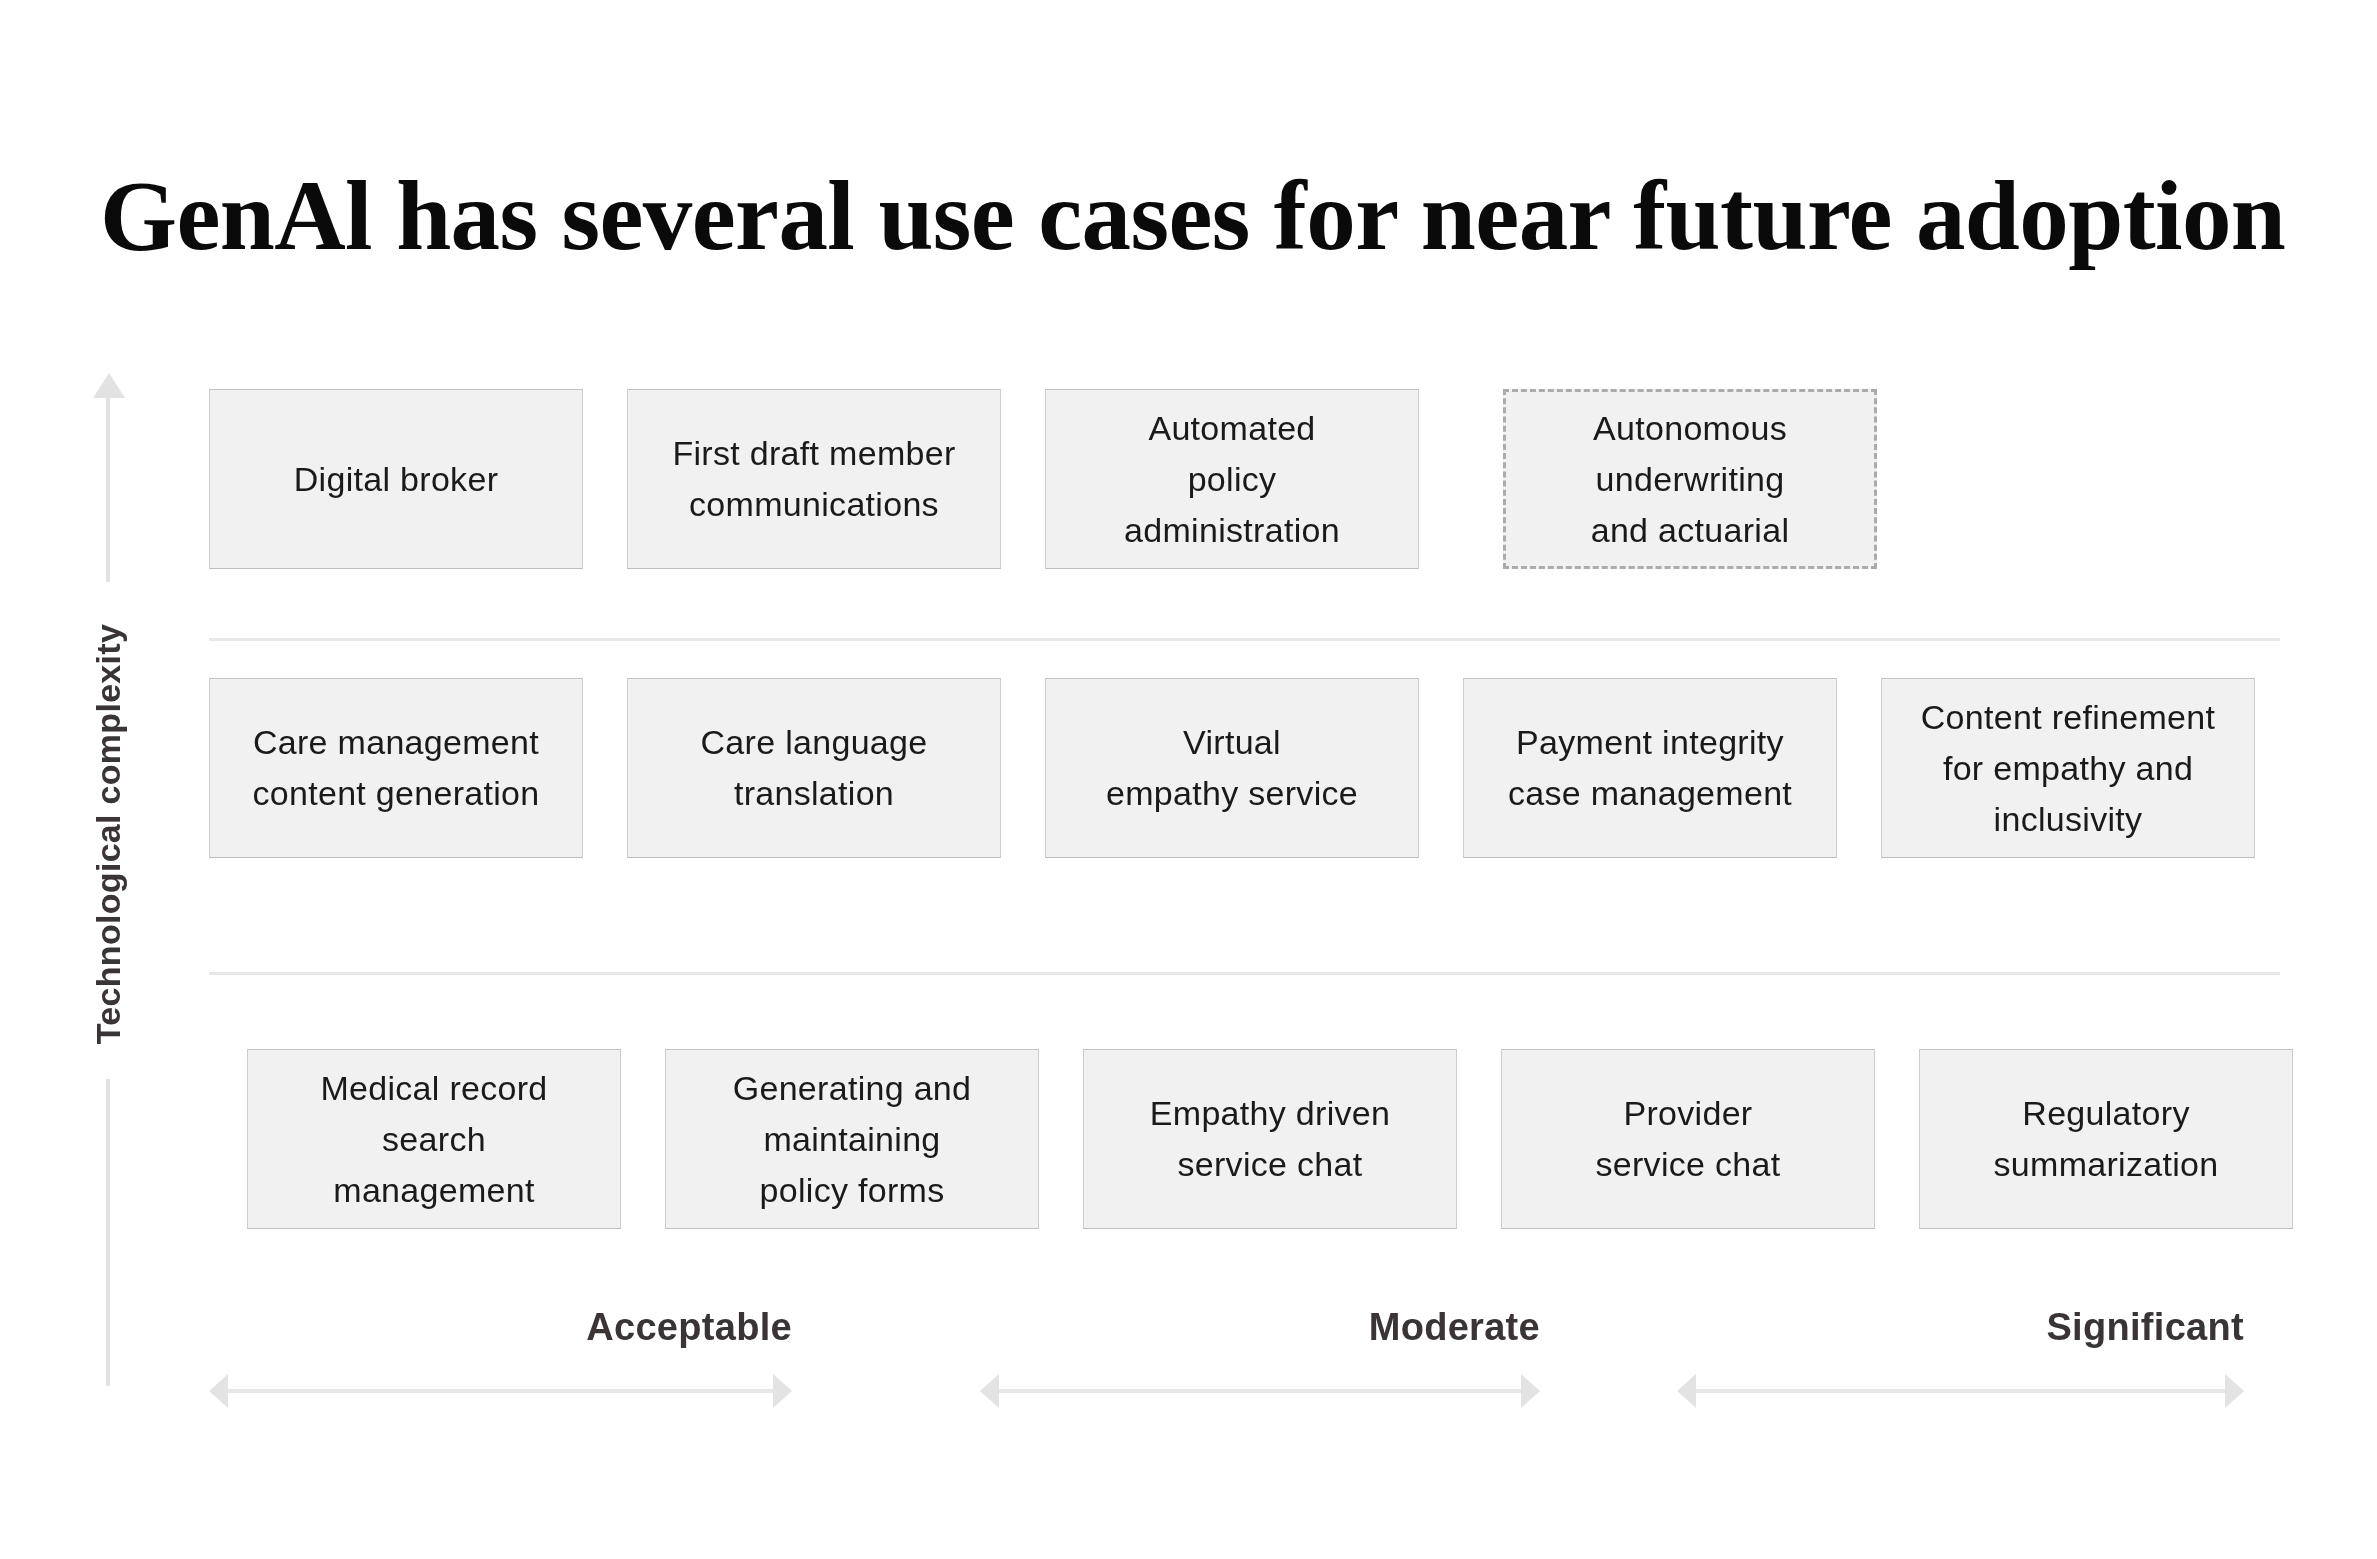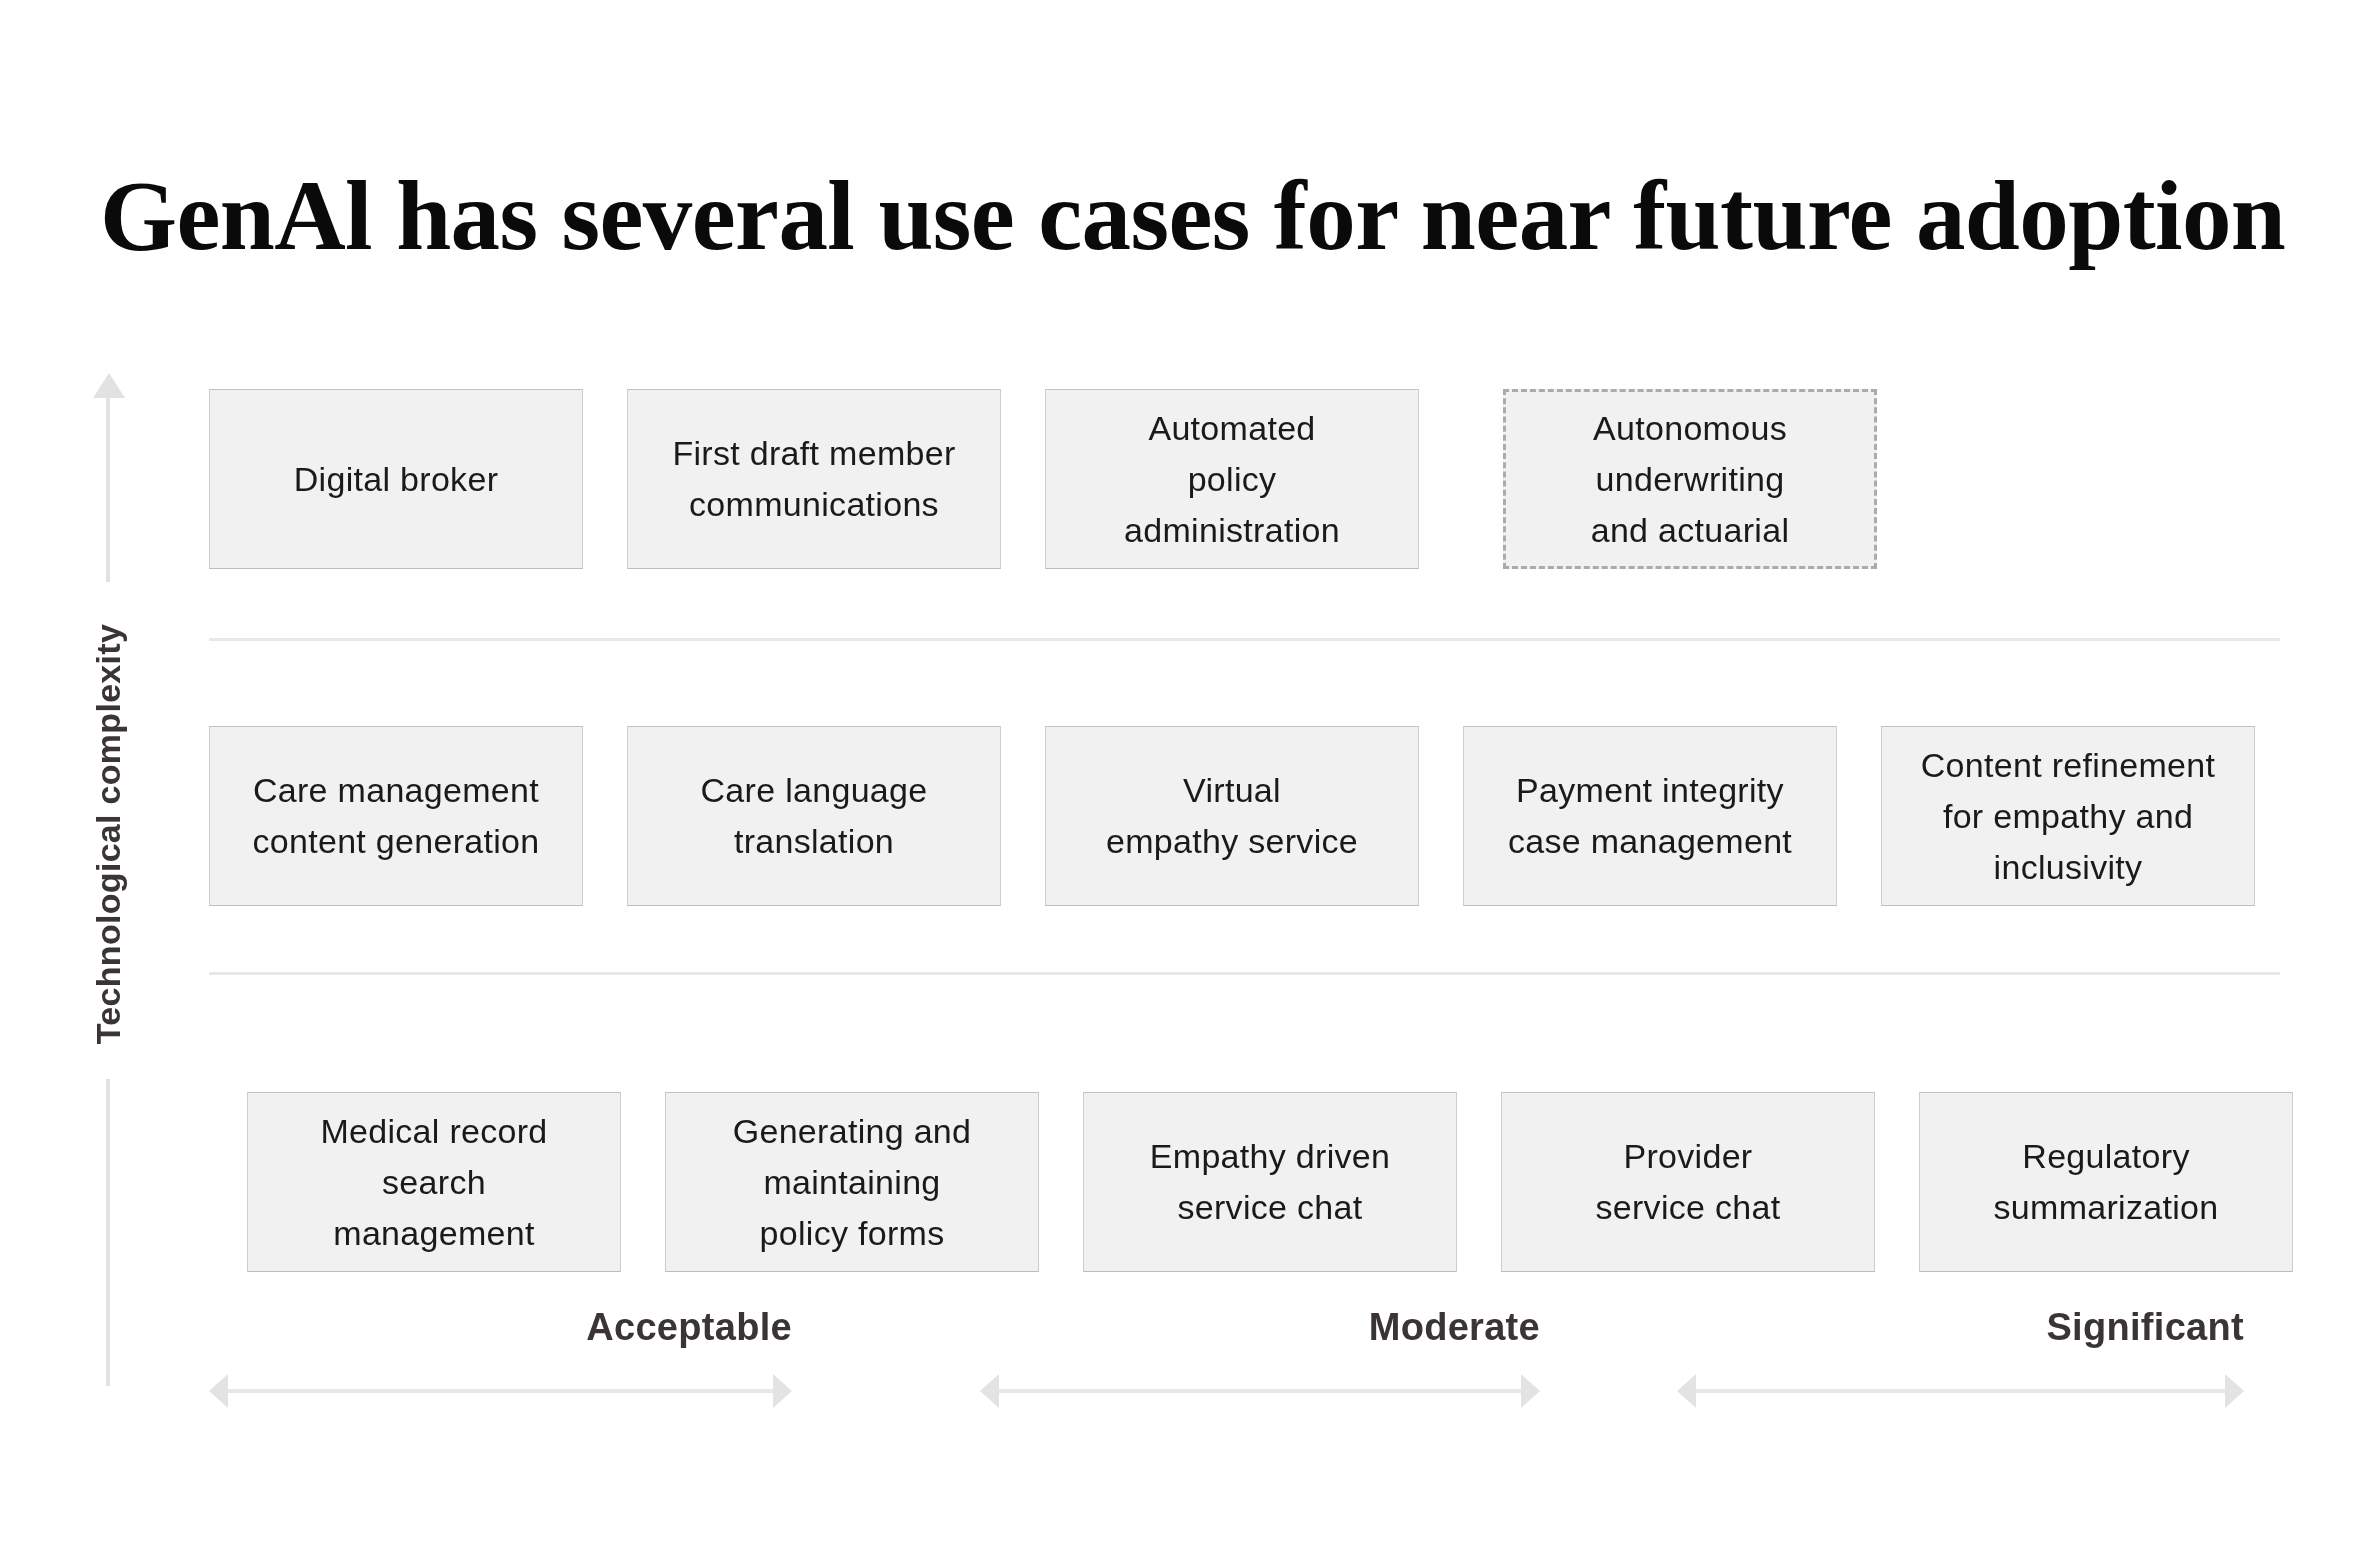--- a/index.html
+++ b/index.html
@@ -64,22 +64,22 @@
   
   .grid-row {
     position: absolute;
     left: 209px;
     width: 2048px;
     height: 180px;
     display: flex;
     gap: 44px;
   }
   .grid-row.r1 { top: 389px; }
-  .grid-row.r2 { top: 726px; }
-  .grid-row.r3 { top: 1092px; padding-left: 38px; }
+  .grid-row.r2 { top: 678px; }
+  .grid-row.r3 { top: 1049px; padding-left: 38px; }
 
   .card {
     box-sizing: border-box;
     width: 374px;
     height: 180px;
     background: #f0f1f0;
     border: 1.3px solid #cdcdcd;
     border-top-color: #c2c2c2;
     border-bottom-color: #bdbdbd;
     display: flex;

